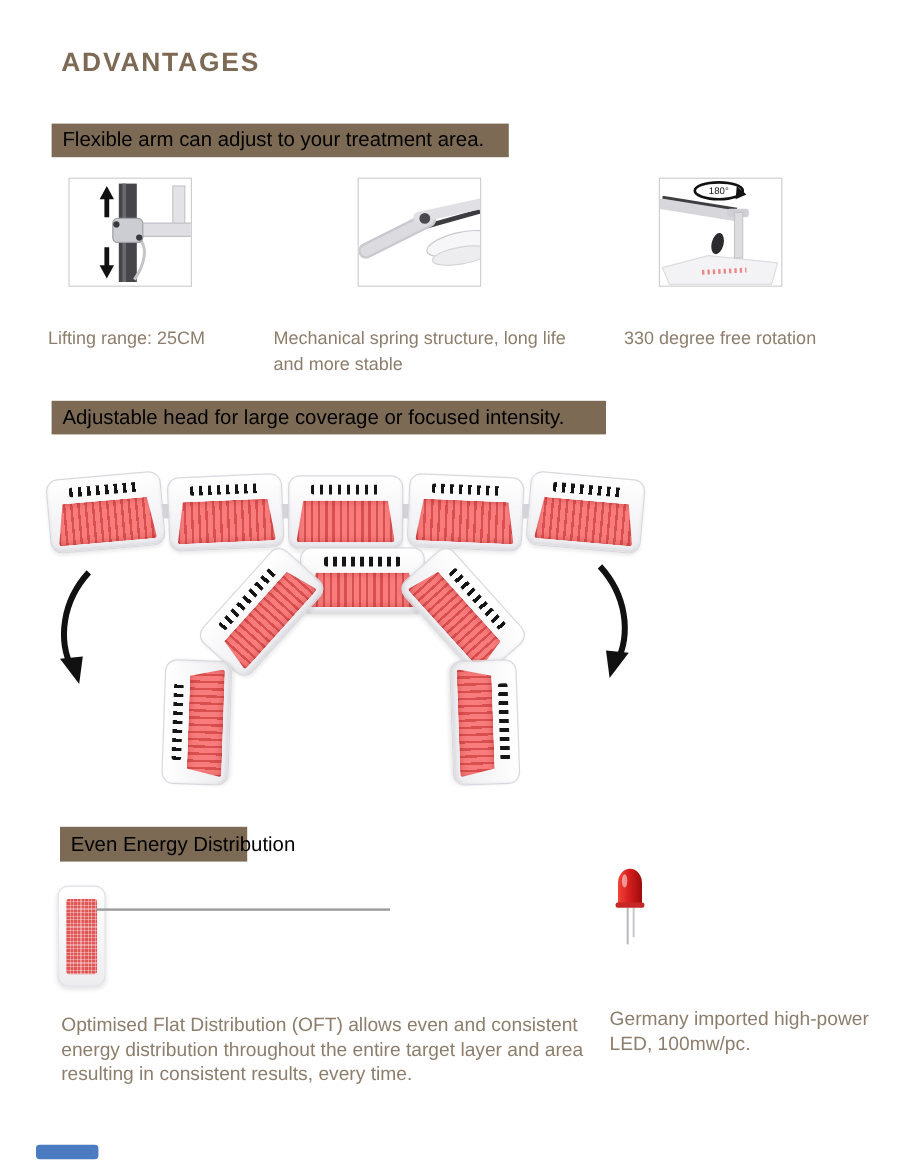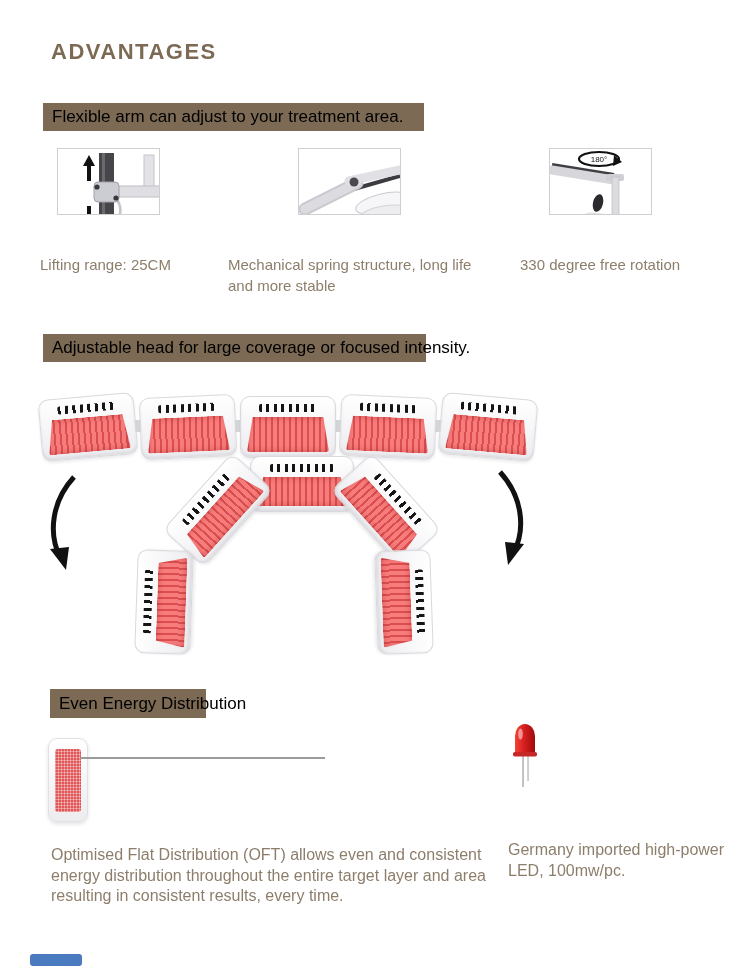--- a/index.html
+++ b/index.html
@@ -16,29 +16,29 @@
   body{font-family:"Liberation Sans", sans-serif; width:756px; height:969px; position:relative; overflow:hidden;}
 
   .abs{position:absolute;}
 
   
   .page-title{left:51px; top:39px; font-size:22px; font-weight:bold; letter-spacing:1.5px; color:var(--accent);}
 
   
   .banner{background:var(--accent); color:#000000; font-size:17px; line-height:28px; height:28px; padding:0 10px 0 9px; white-space:nowrap;}
   .banner1{left:43px; top:103px; width:381px;}
-  .banner2{left:43px; top:334px; width:383px;}
+  .banner2{left:43px; top:334px; width:462px;}
   .banner3{left:50px; top:689px; width:156px; height:29px; line-height:29px;}
 
   
-  .imgbox{top:148px; width:103px; height:67px; border:1px solid #cfcfcf; background:#fff; overflow:hidden;}
+  .imgbox{top:148px; width:103px; height:91px; border:1px solid #cfcfcf; background:#fff; overflow:hidden;}
   .imgbox svg{display:block; width:103px; height:89px;}
   .box1{left:57px;} .box2{left:298px;} .box3{left:549px;}
 
-  .caption{top:254px; font-size:15px; line-height:21px; color:var(--text);}
+  .caption{top:272px; font-size:15px; line-height:21px; color:var(--text);}
   .cap1{left:40px; width:190px;}
   .cap2{left:228px; width:268px;}
   .cap3{left:520px; width:215px;}
 
   
   .illustration{left:0; top:378px; width:756px; height:312px;}
   .panel{position:absolute; background:linear-gradient(#ffffff,#ececf0); border:1px solid #d8d8de; border-radius:10px; box-shadow:inset 0 -2px 3px rgba(0,0,0,.07), 0 2px 3px rgba(0,0,0,.08);}
   .panel .vents{width:62%; height:8px; margin:7px auto 0; border-radius:2px;
     background:repeating-linear-gradient(90deg, #151515 0 3px, transparent 3px 7.5px);}
   .panel .face{position:absolute; left:6px; right:6px; top:20px; bottom:5px; border-radius:3px;

